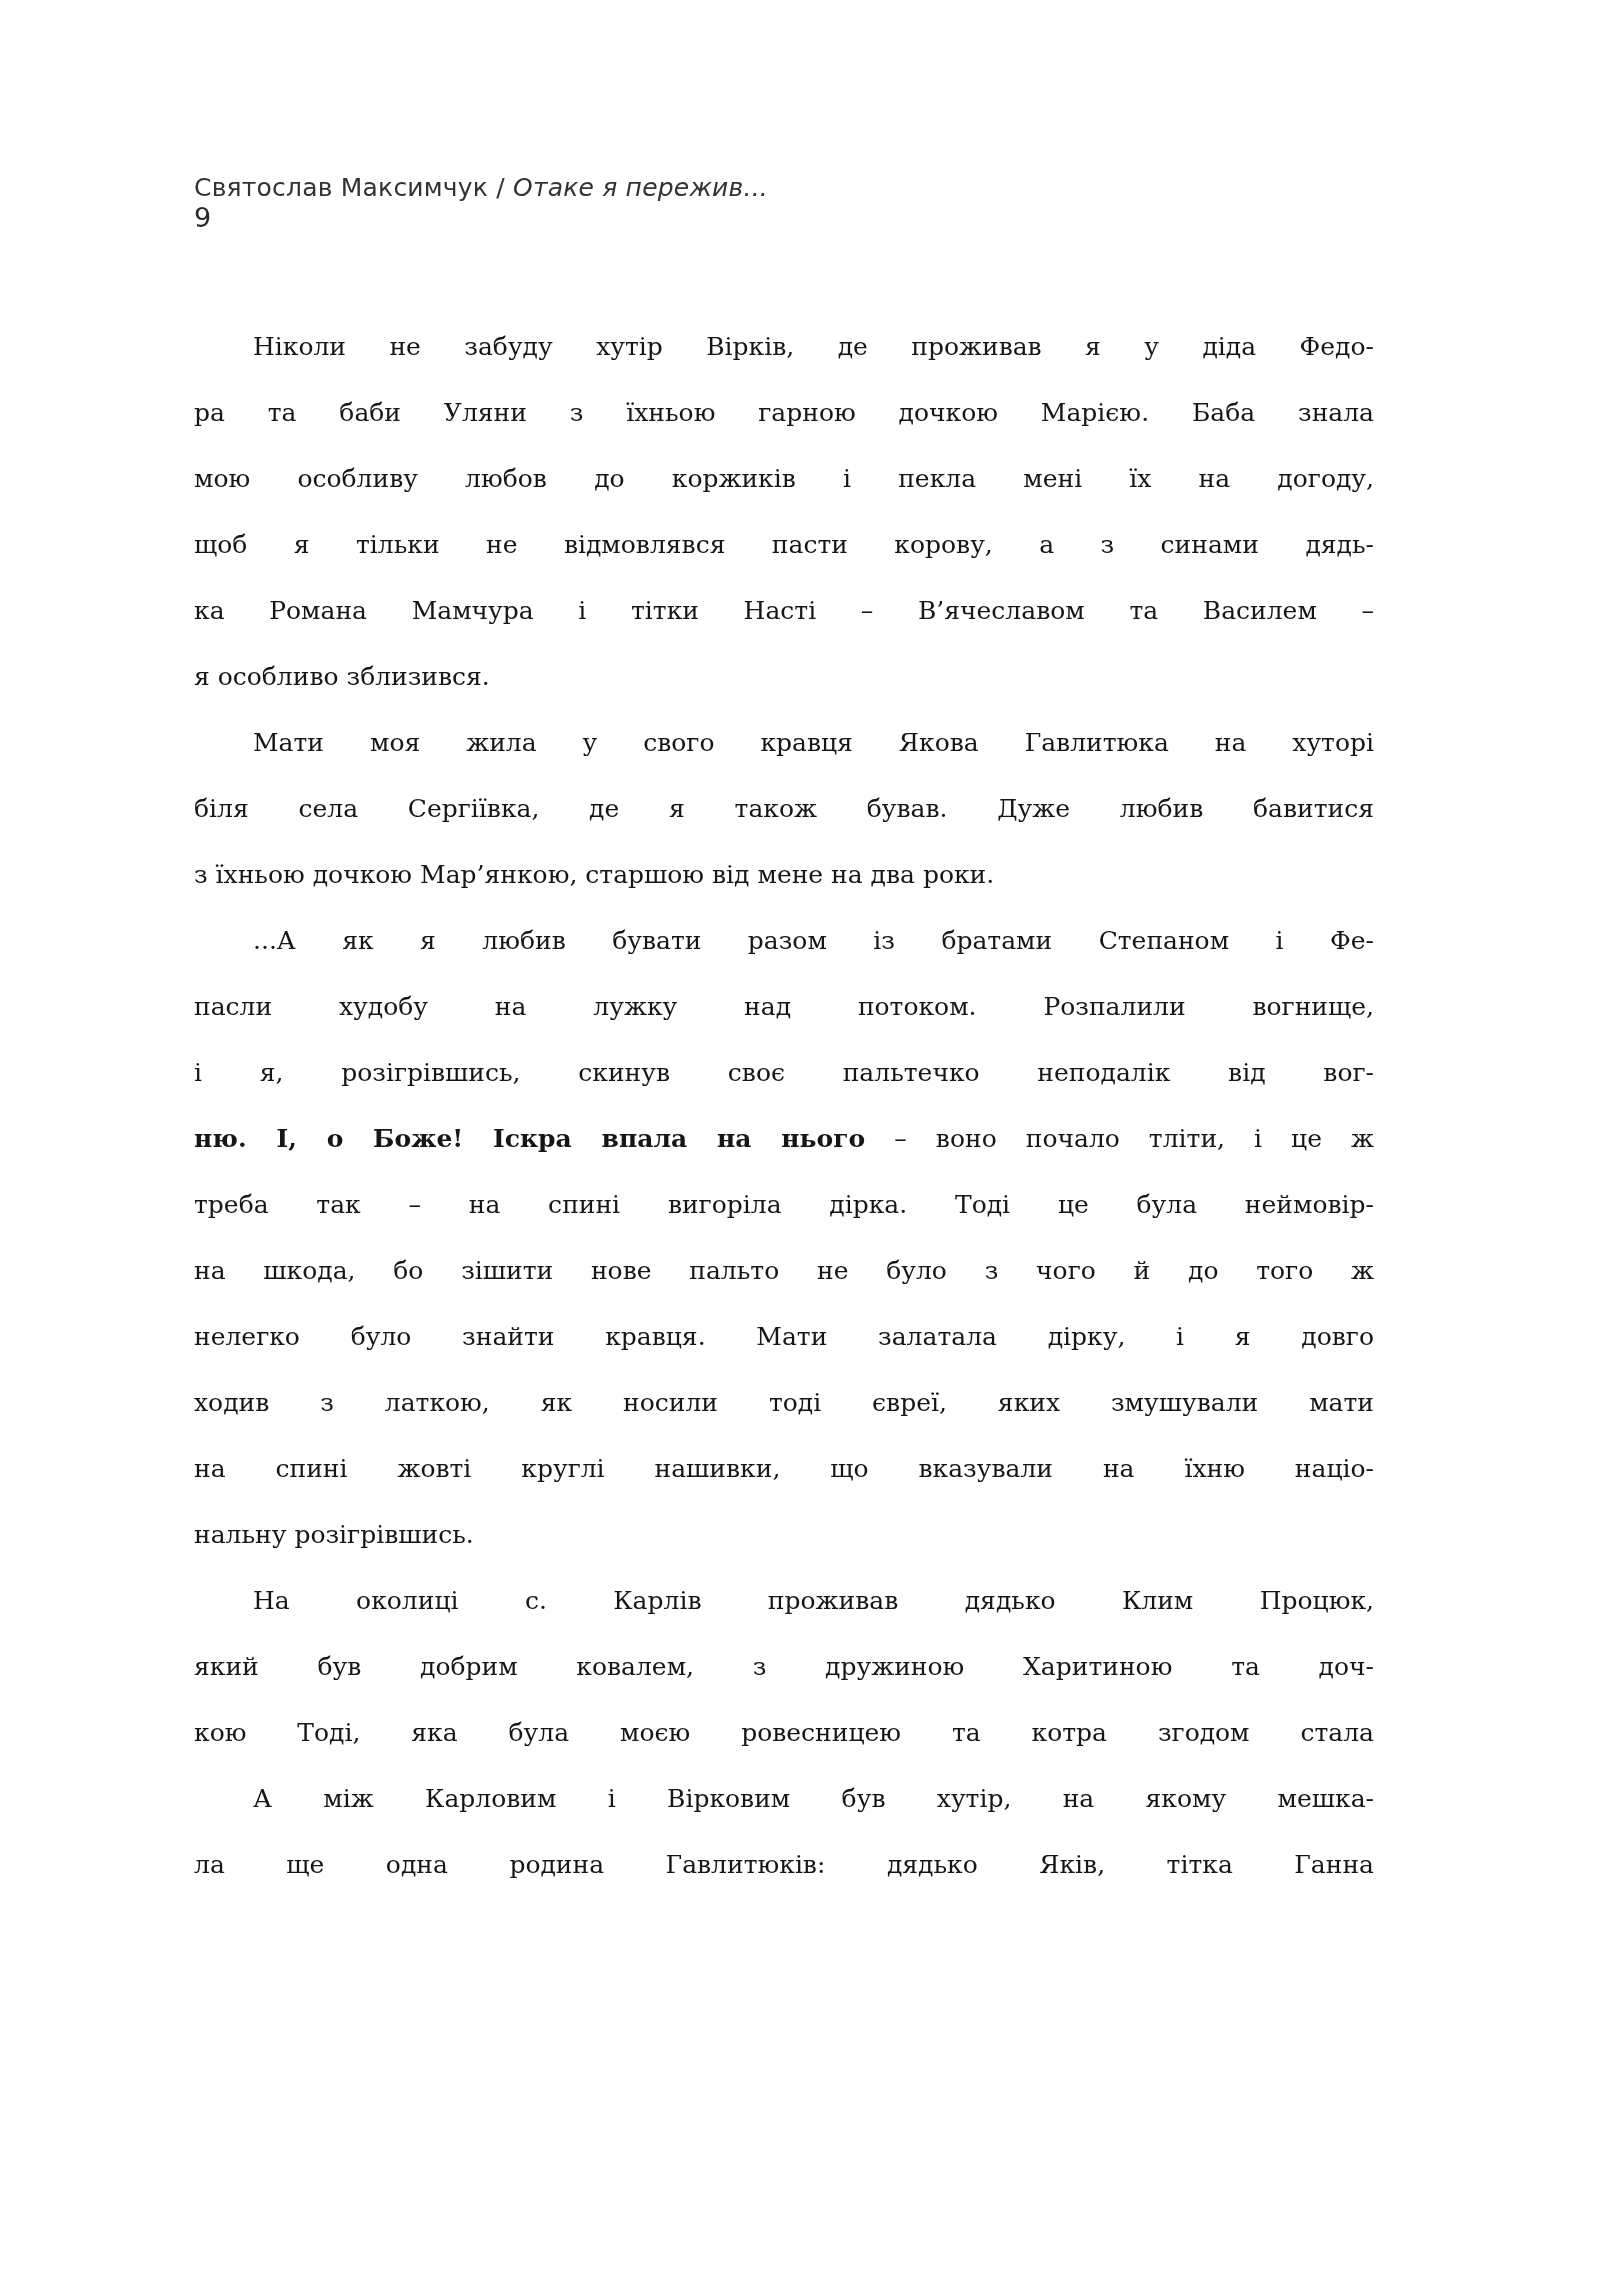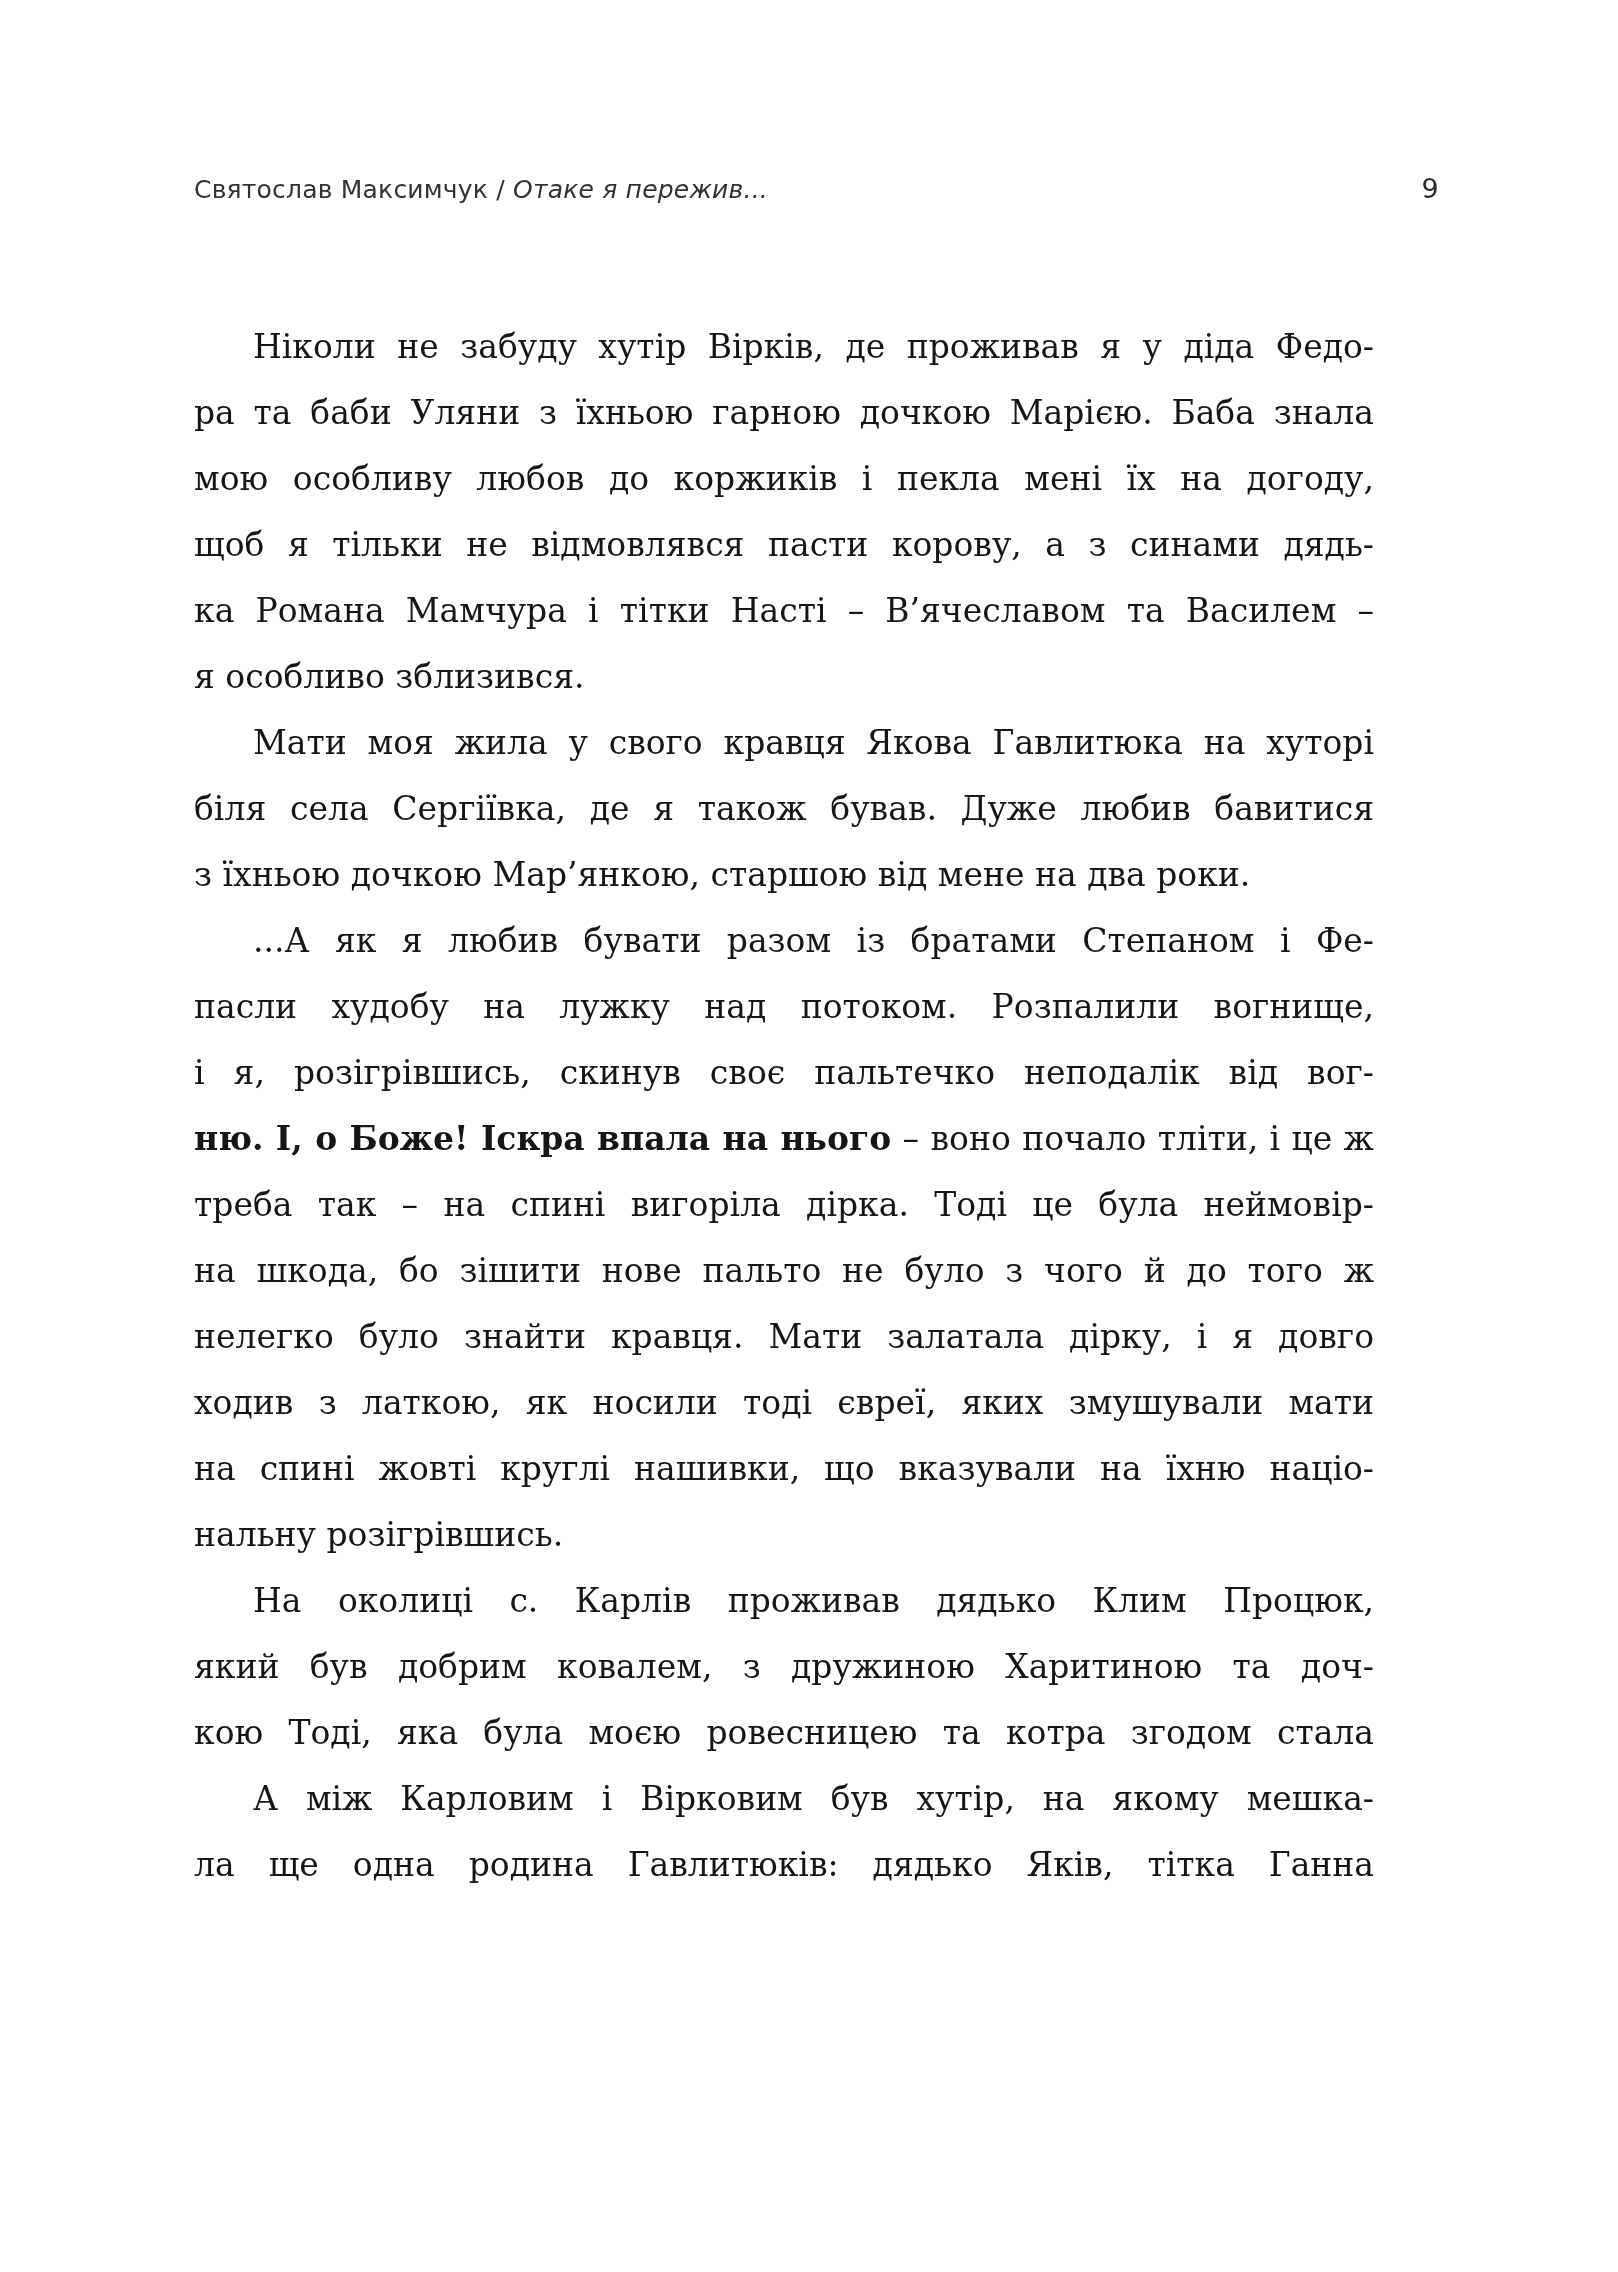--- a/index.html
+++ b/index.html
@@ -22,33 +22,34 @@
     top: 173px;
     left: 194px;
     width: 1245px;
     display: flex;
     justify-content: space-between;
     align-items: baseline;
     font-family: "DejaVu Sans", "Liberation Sans", sans-serif;
     font-size: 25px;
     color: #333333;
     letter-spacing: 0.2px;
+    flex-direction: column;
   }
   .head-left { white-space: nowrap; }
   .head-left .italic { font-style: italic; }
   .page-number {
     font-size: 27px;
     color: #2a2a2a;
   }
   .text-block {
     position: absolute;
     top: 314px;
     left: 194px;
     width: 1180px;
-    font-size: 33px;
+    font-size: 25px;
     line-height: 66px;
     color: #161616;
   }
   .paragraph { margin: 0; }
   .line {
     text-align: justify;
     text-align-last: justify;
   }
   .line.lastline { text-align-last: left; }
   .line.first { text-indent: 59px; }

